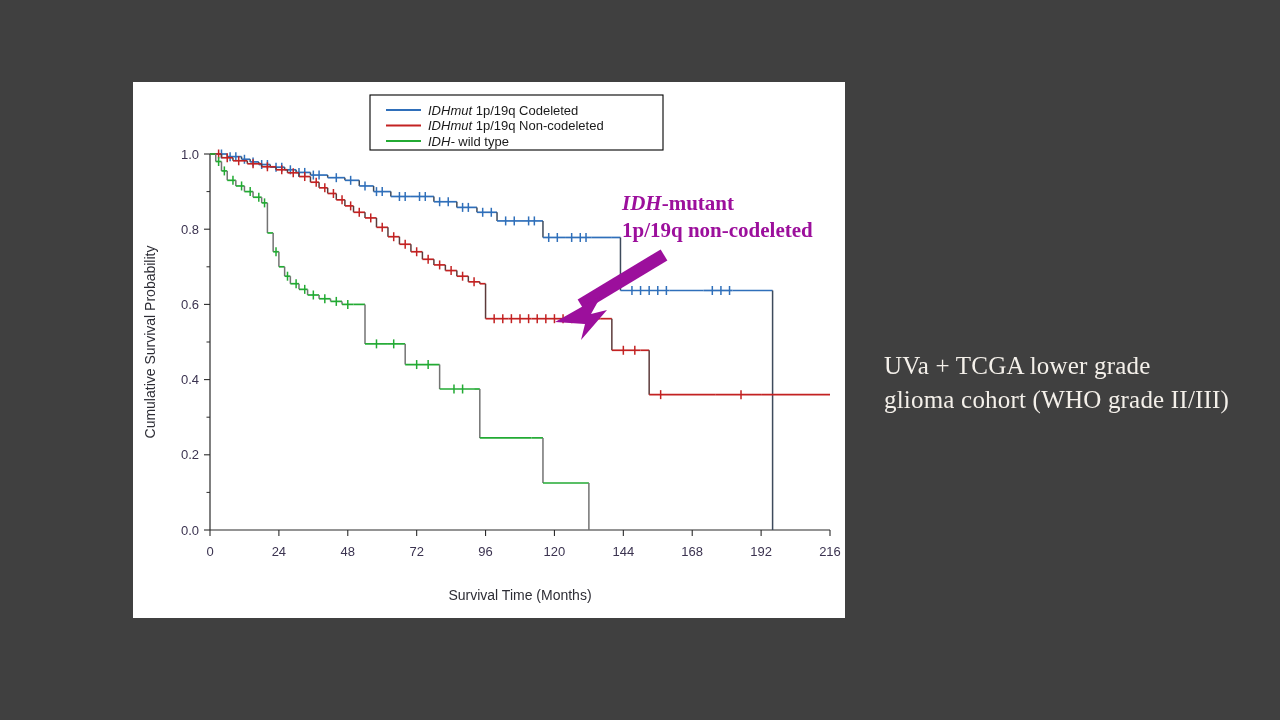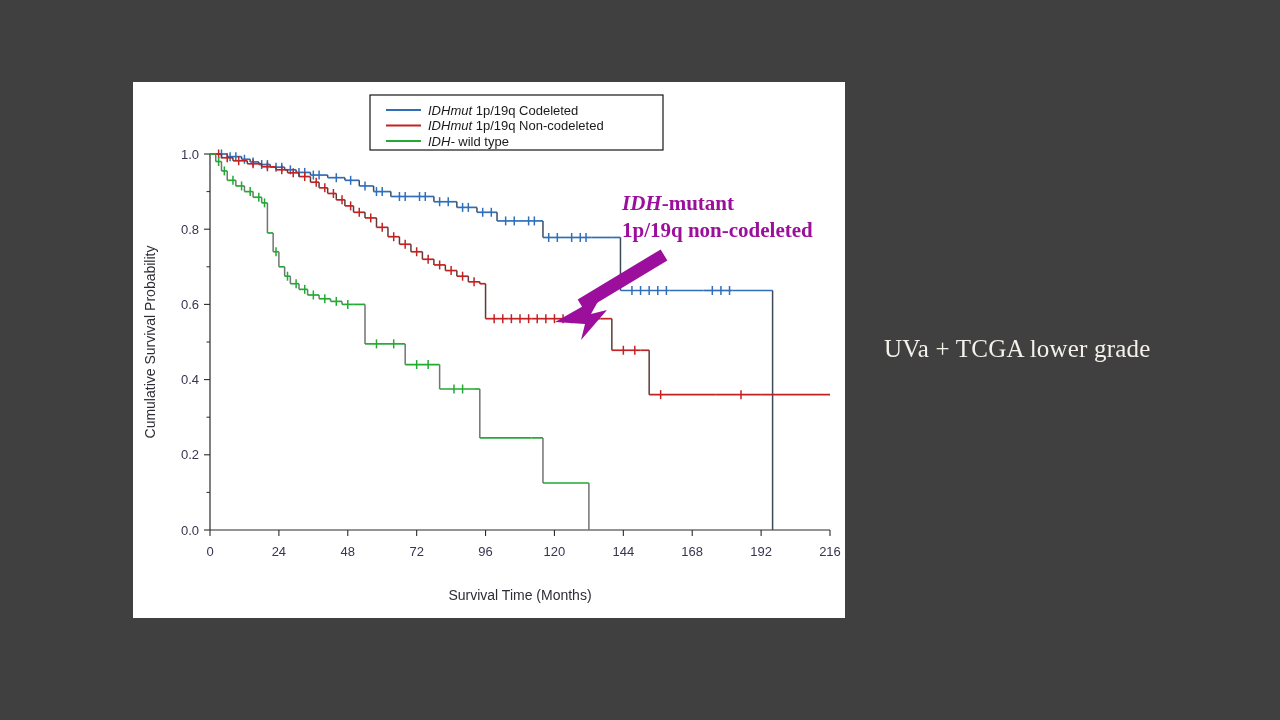--- a/index.html
+++ b/index.html
@@ -387,17 +387,18 @@
         </text>
         <text id="anno-line2" class="anno" x="489" y="155" fill="#9c0f9c">1p/19q non-codeleted</text>
         <g id="callout-arrow">
           <line id="arrow-shaft" x1="531" y1="173" x2="448" y2="223" stroke="#9c0f9c" stroke-width="13" stroke-linecap="butt"></line>
           <polygon id="arrow-head" points="422,240 468,214 458,232 474,228 448,258 452,242" fill="#9c0f9c"></polygon>
         </g>
       </g>
     </svg>
   </div>
 
-  <div id="cohort-caption" style="color: rgb(244, 240, 234);">
+  <div id="cohort-caption" style="color: rgb(244, 240, 234); margin-top: 17px;">
     <span class="cap-line">UVa + TCGA lower grade</span>
+    <span class="cap-line">glioma cohort (WHO grade II/III)</span>
   </div>
 
 </div>
 
 </body></html>

